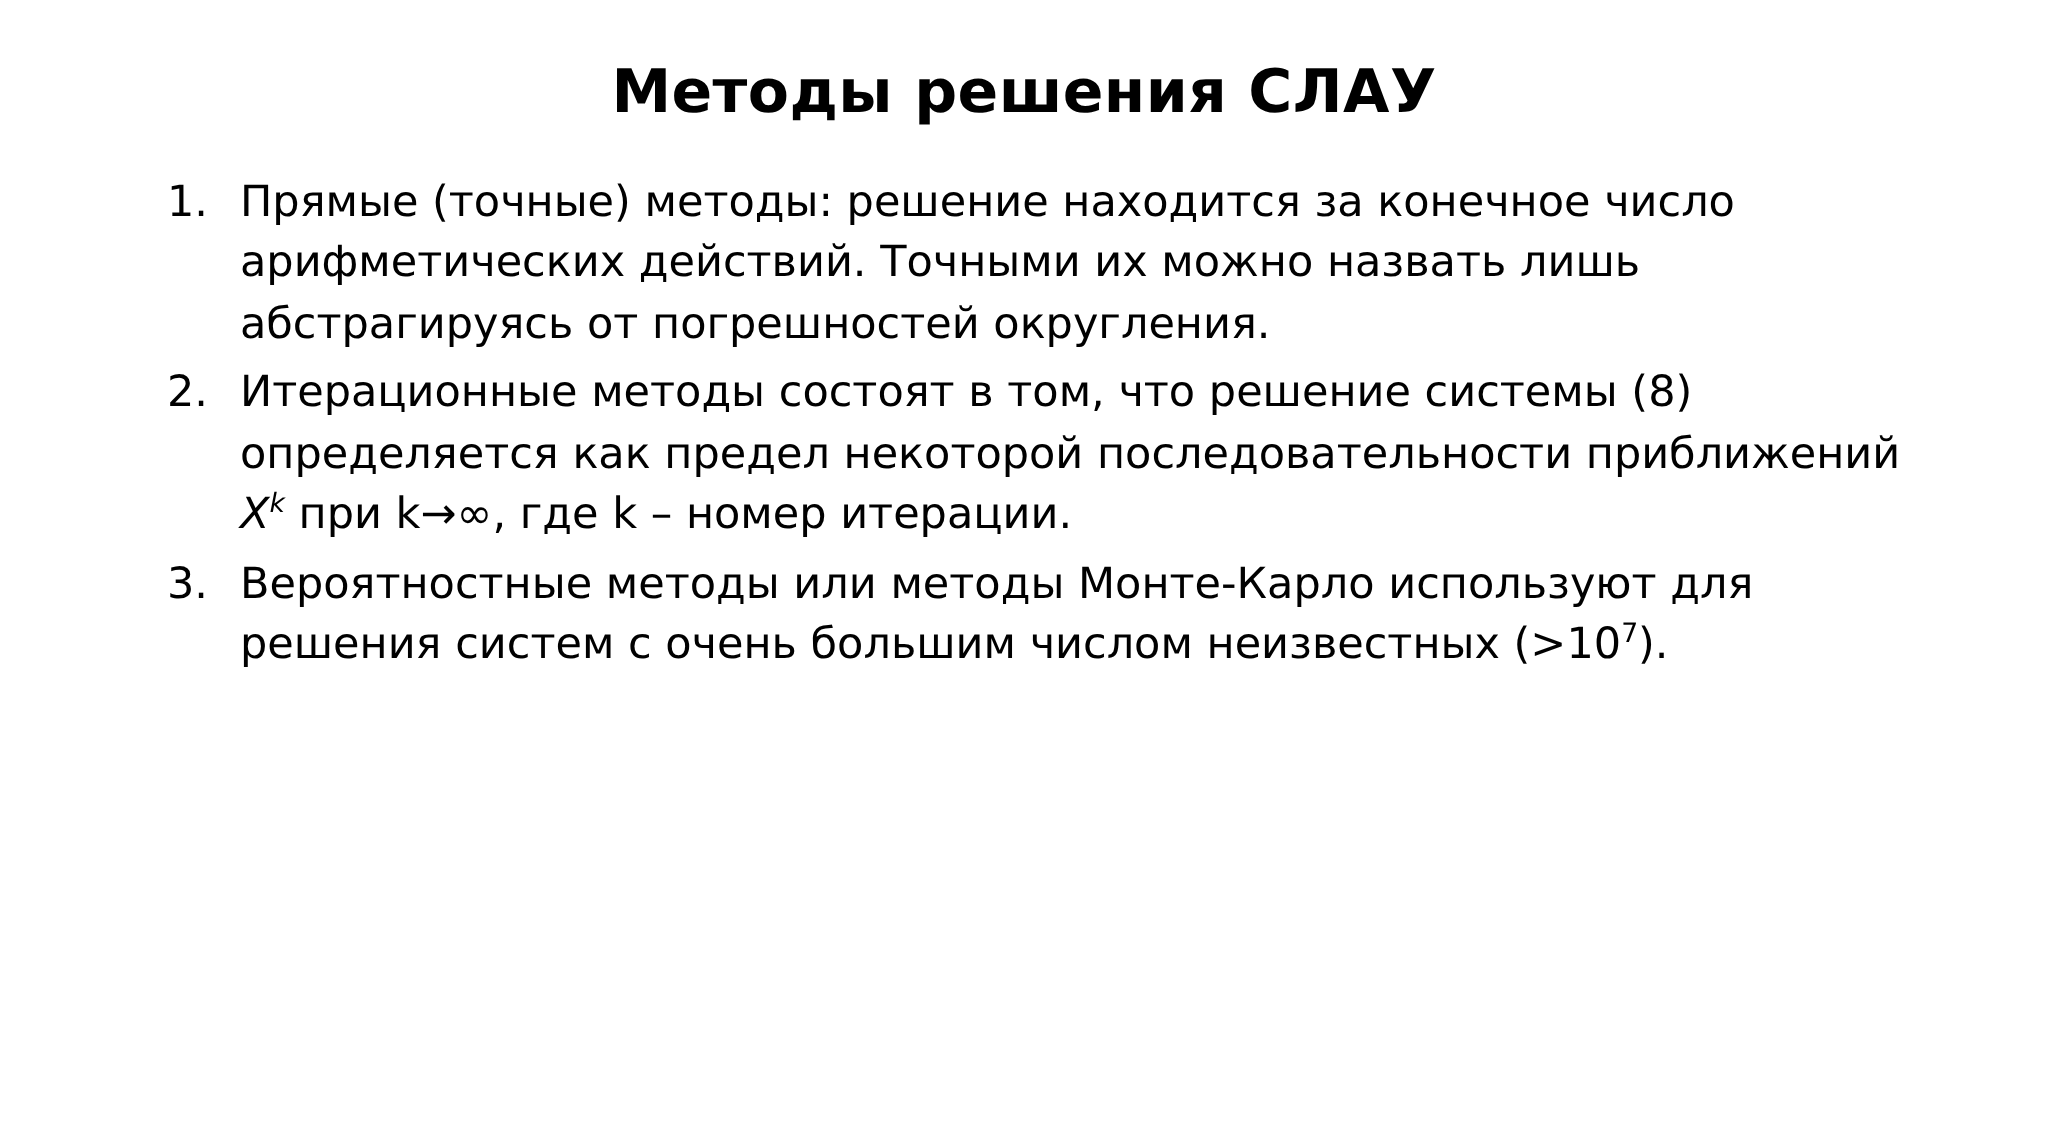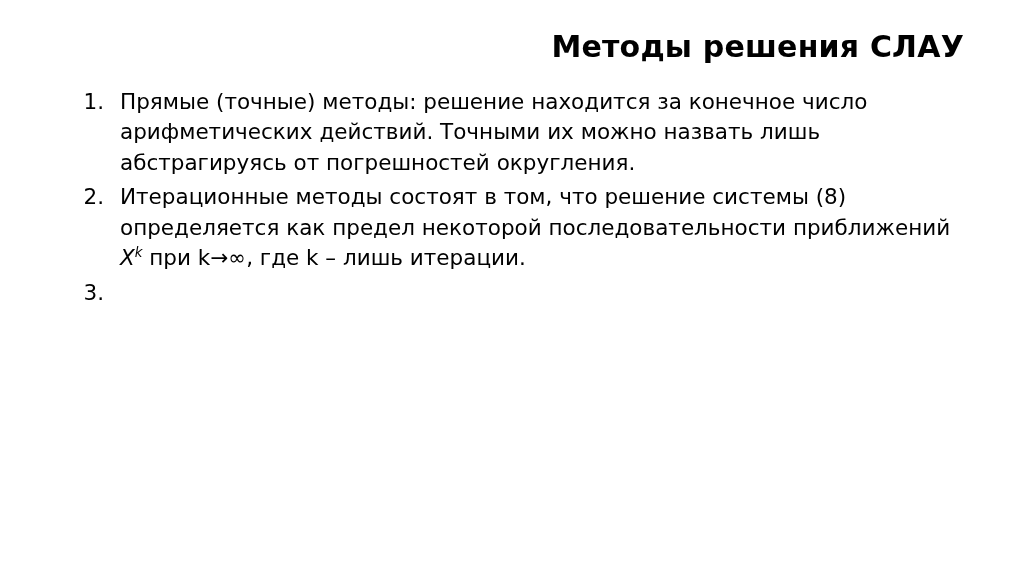--- a/index.html
+++ b/index.html
@@ -16,21 +16,21 @@
   }
   .slide {
     position: relative;
     width: 1024px;
     height: 574px;
     box-sizing: border-box;
   }
   .slide-title {
     margin: 0;
     padding: 30px 60px 0 60px;
-    text-align: right;
+    text-align: center;
     font-size: 30px;
     font-weight: 700;
     letter-spacing: 0.2px;
     line-height: 1.15;
   }
   .content {
     padding: 22px 62px 0 62px;
   }
   ol.points {
     margin: 0;
@@ -82,23 +82,24 @@
   <div class="content">
     <ol class="points">
 
       <li>
         <span class="marker">1.</span>
         <span class="txt">Прямые (точные) методы: решение находится за конечное число арифметических действий. Точными их можно назвать лишь абстрагируясь от погрешностей округления.</span>
       </li>
 
       <li>
         <span class="marker">2.</span>
-        <span class="txt"><span>Итерационные методы состоят в том, что решение системы (8) определяется как предел некоторой последовательности приближений </span><i class="var">X</i><sup class="sup-italic">k</sup><span> при k</span><span class="arrow">→∞</span><span>, где k – лишь итерации.</span></span>
+        <span class="txt"><span>Итерационные методы состоят в том, что решение системы (8) определяется как предел некоторой последовательности приближений </span><i class="var">X</i><sup class="sup-italic">k</sup><span> при k</span><span class="arrow">→∞</span><span>, где k – номер итерации.</span></span>
       </li>
 
       <li>
         <span class="marker">3.</span>
+        <span class="txt"><span>Вероятностные методы или методы Монте-Карло используют для решения систем с очень большим числом неизвестных (&gt;10</span><sup>7</sup><span>).</span></span>
       </li>
 
     </ol>
   </div>
 
 </div>
 
 </body></html>

